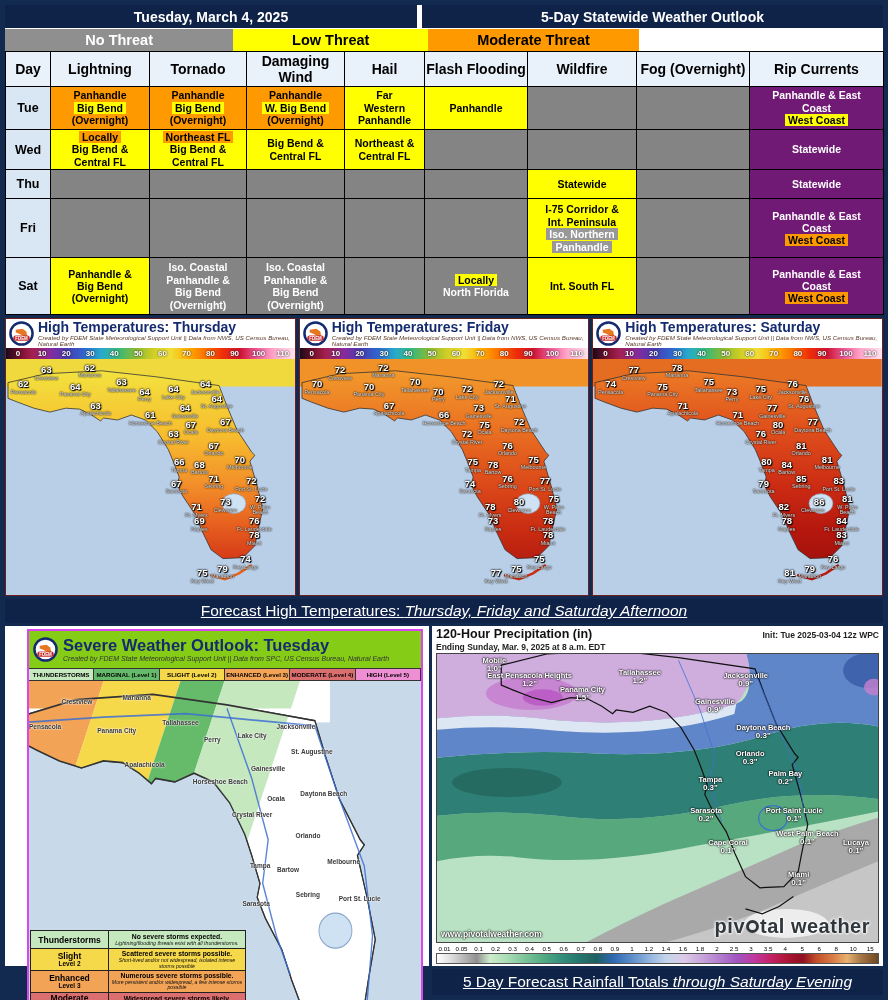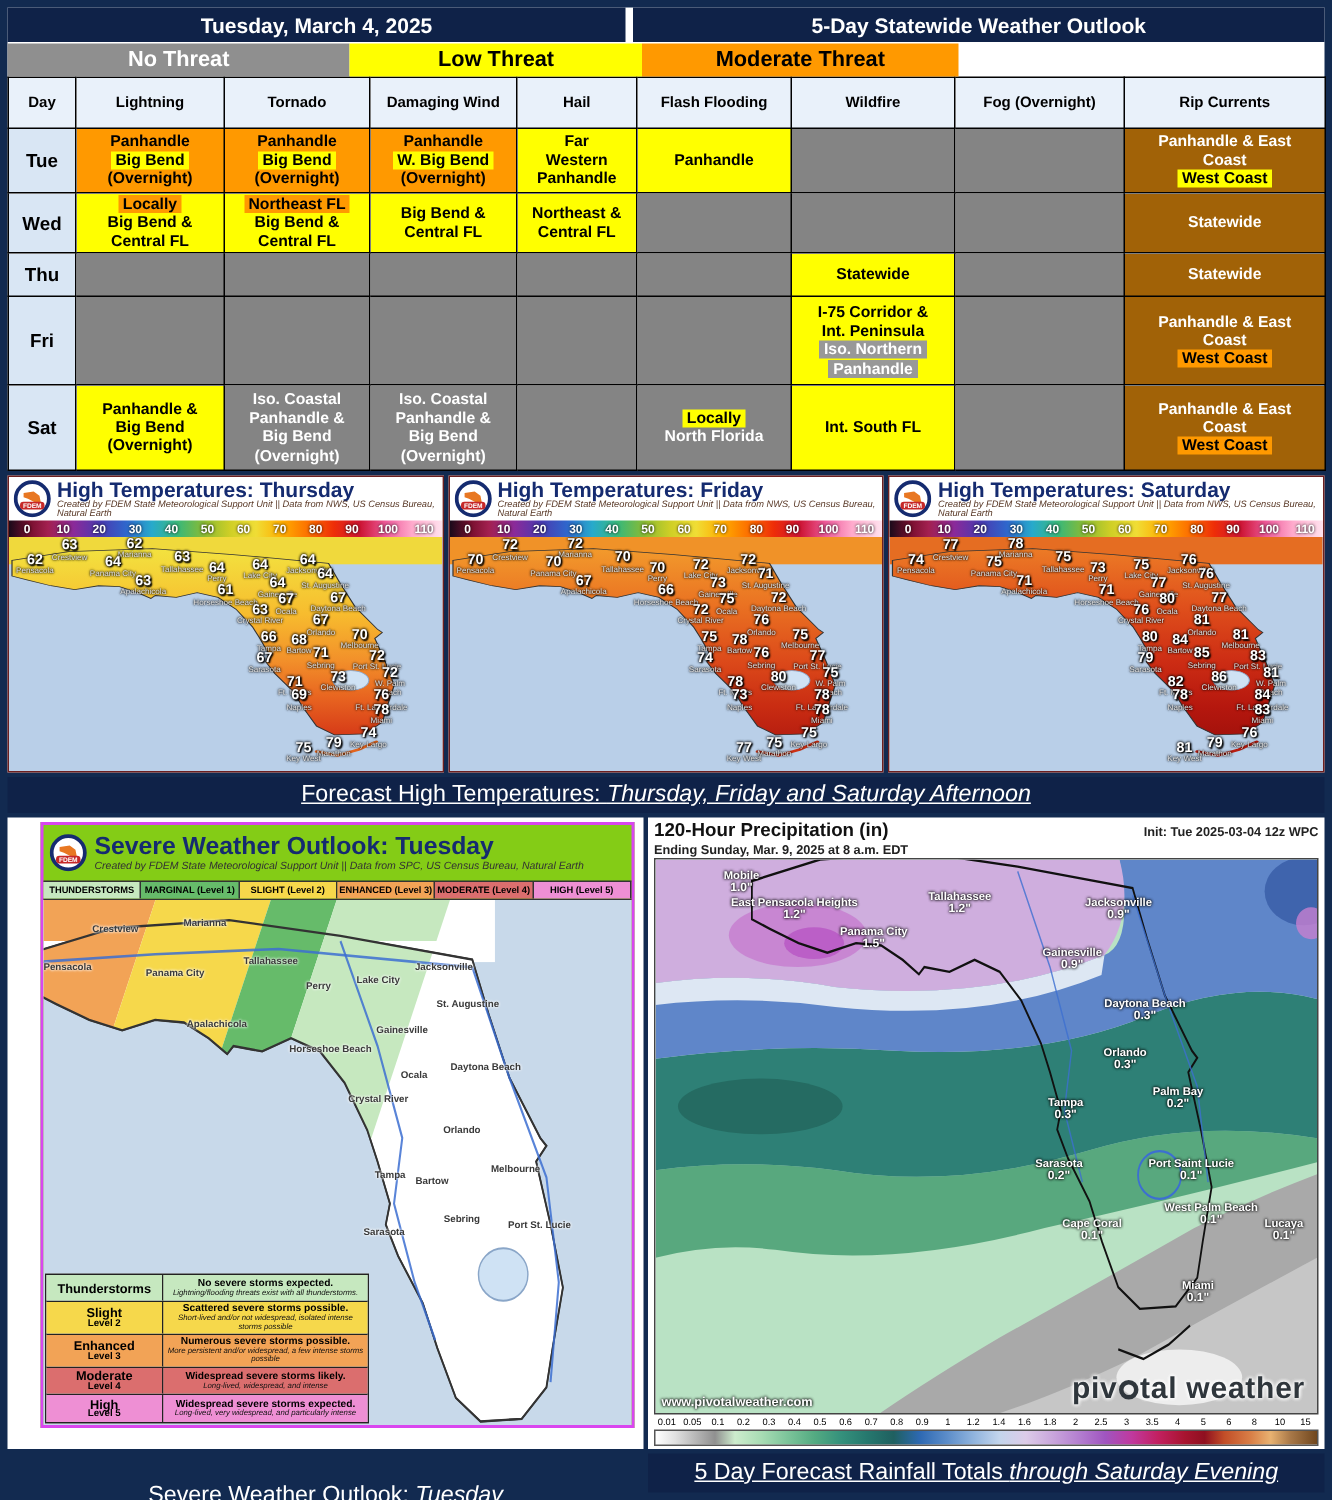--- a/index.html
+++ b/index.html
@@ -9,38 +9,38 @@
   
   .table-sec{background:#fff;}
   .top-titles{display:flex;height:23px;gap:5px;margin-bottom:1px;}
   .title-box{background:#0f2248;color:#fff;font-weight:bold;font-size:14px;display:flex;align-items:center;justify-content:center;}
   .title-box.left{width:412px;}
   .title-box.right{flex:1;}
   .threat-row{display:flex;height:22px;font-weight:bold;font-size:14.5px;}
   .threat-cell{display:flex;align-items:center;justify-content:center;}
   table.outlook{border-collapse:collapse;table-layout:fixed;width:100%;}
   .outlook th,.outlook td{border:1px solid #000;overflow:hidden;}
-  .outlook th{background:#e9f1fa;font-size:10px;height:34px;color:#000;}
+  .outlook th{background:#e9f1fa;font-size:14px;height:34px;color:#000;}
   td.day{background:#d9e6f4;font-weight:bold;font-size:12.5px;text-align:center;color:#000;}
   td.cell{text-align:center;vertical-align:middle;font-weight:bold;font-size:10.5px;line-height:1.18;padding:1px;}
   .lvl-none{background:#848484;color:#fff;}
   .lvl-low{background:#ffff00;color:#000;}
   .lvl-moderate{background:#ff9900;color:#000;}
-  .lvl-high{background:#a16207;color:#fff;}
+  .lvl-high{background:#701a75;color:#fff;}
   .hl{padding:0 3px;}
   .hl-yellow{background:#ffff00;color:#000;}
   .hl-orange{background:#ff9900;color:#000;}
   .hl-gray{background:#989898;color:#fff;}
   tbody tr:nth-child(1){height:43px;}
   tbody tr:nth-child(2){height:39px;}
   tbody tr:nth-child(3){height:29px;}
   tbody tr:nth-child(4){height:59px;}
   tbody tr:nth-child(5){height:57px;}
   
-  .maps-row{display:flex;gap:3px;height:198px;margin-top:3px;}
+  .maps-row{display:flex;gap:3px;height:278px;margin-top:3px;}
   .temp-panel{flex:1;background:#fff;display:flex;flex-direction:column;border:1px solid #6d1f1f;overflow:hidden;}
   .t-header{display:flex;align-items:center;gap:4px;padding:1px 3px;height:29px;flex:none;background:#fff;}
   .fdem-logo{width:25px;height:25px;flex:none;}
   .t-title{color:#152b70;font-weight:bold;font-size:14px;line-height:1;}
   .t-sub{font-size:6.2px;color:#5a3a28;font-style:italic;margin-top:1px;line-height:1;}
   .t-scale{height:11px;flex:none;display:flex;
     background:linear-gradient(to right,#1a0a1a 0%,#7a1030 5%,#a32050 9%,#8a2a9a 15%,#4a3ab0 21%,#2f66cc 27%,#27aacb 33%,#3ab878 39%,#8abb33 45%,#cfcf26 51%,#f0dd35 57%,#ffad00 63%,#fc7000 69%,#ee2d08 75%,#cc1433 81%,#ee5b9b 87%,#ffaacc 93%,#ffe2ee 100%);}
   .t-scale .tick{flex:1;color:#fff;font-size:8px;font-weight:bold;text-align:center;line-height:11px;text-shadow:0 0 2px #000;}
   .t-map{flex:1;position:relative;background:#b9cfe8;overflow:hidden;}
   .t-map svg{position:absolute;inset:0;width:100%;height:100%;}
@@ -746,21 +746,21 @@
               <span class="c">Sebring</span>
             </div>
             <div class="station" style="left: 85%; top: 53%;">
               <span class="v">83</span>
               <span class="c">Port St. Lucie</span>
             </div>
             <div class="station" style="left: 59%; top: 54%;">
               <span class="v">79</span>
               <span class="c">Sarasota</span>
             </div>
-            <div class="station" style="left: 76%; top: 62%;">
+            <div class="station" style="left: 76%; top: 62%; text-align: right;">
               <span class="v">86</span>
               <span class="c">Clewiston</span>
             </div>
             <div class="station" style="left: 88%; top: 62%;">
               <span class="v">81</span>
               <span class="c">W. Palm Beach</span>
             </div>
             <div class="station" style="left: 66%; top: 64%;">
               <span class="v">82</span>
               <span class="c">Ft. Myers</span>

